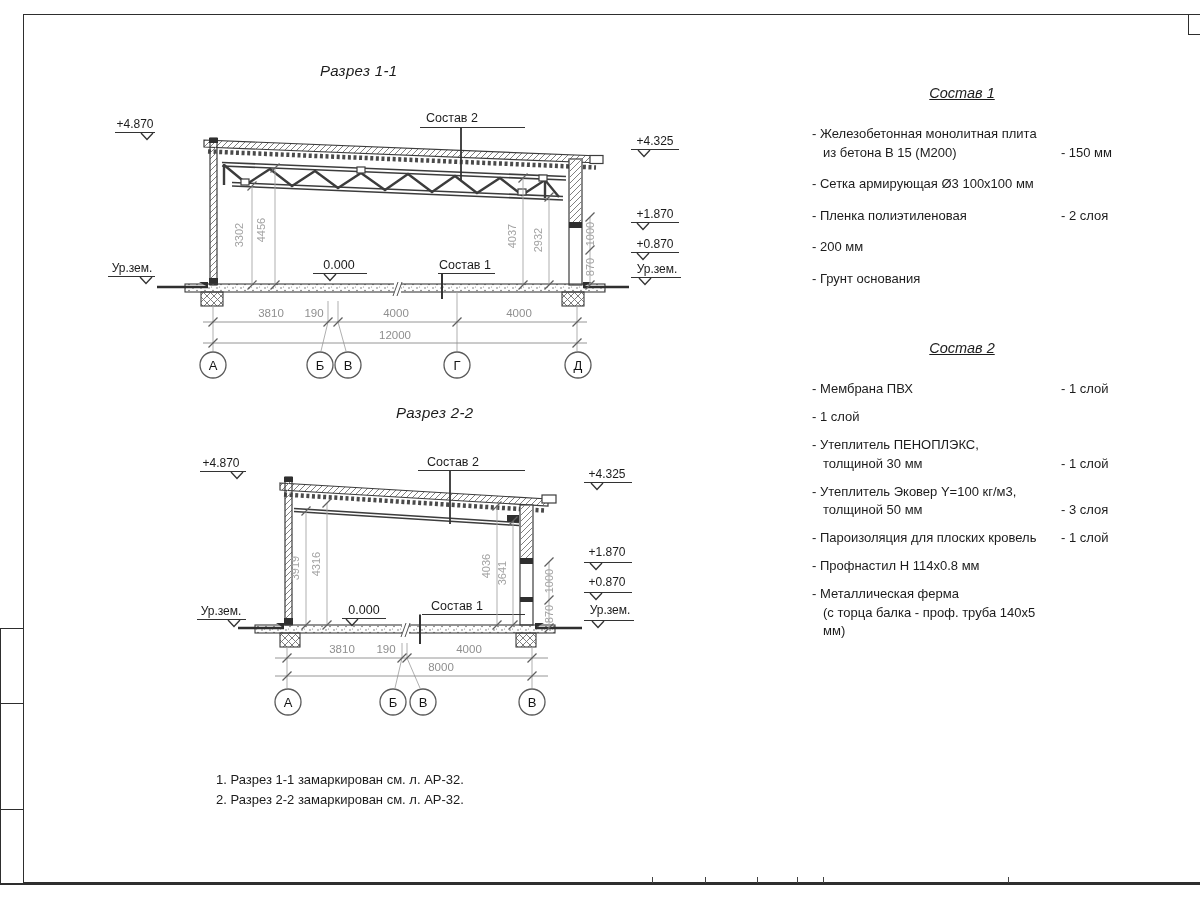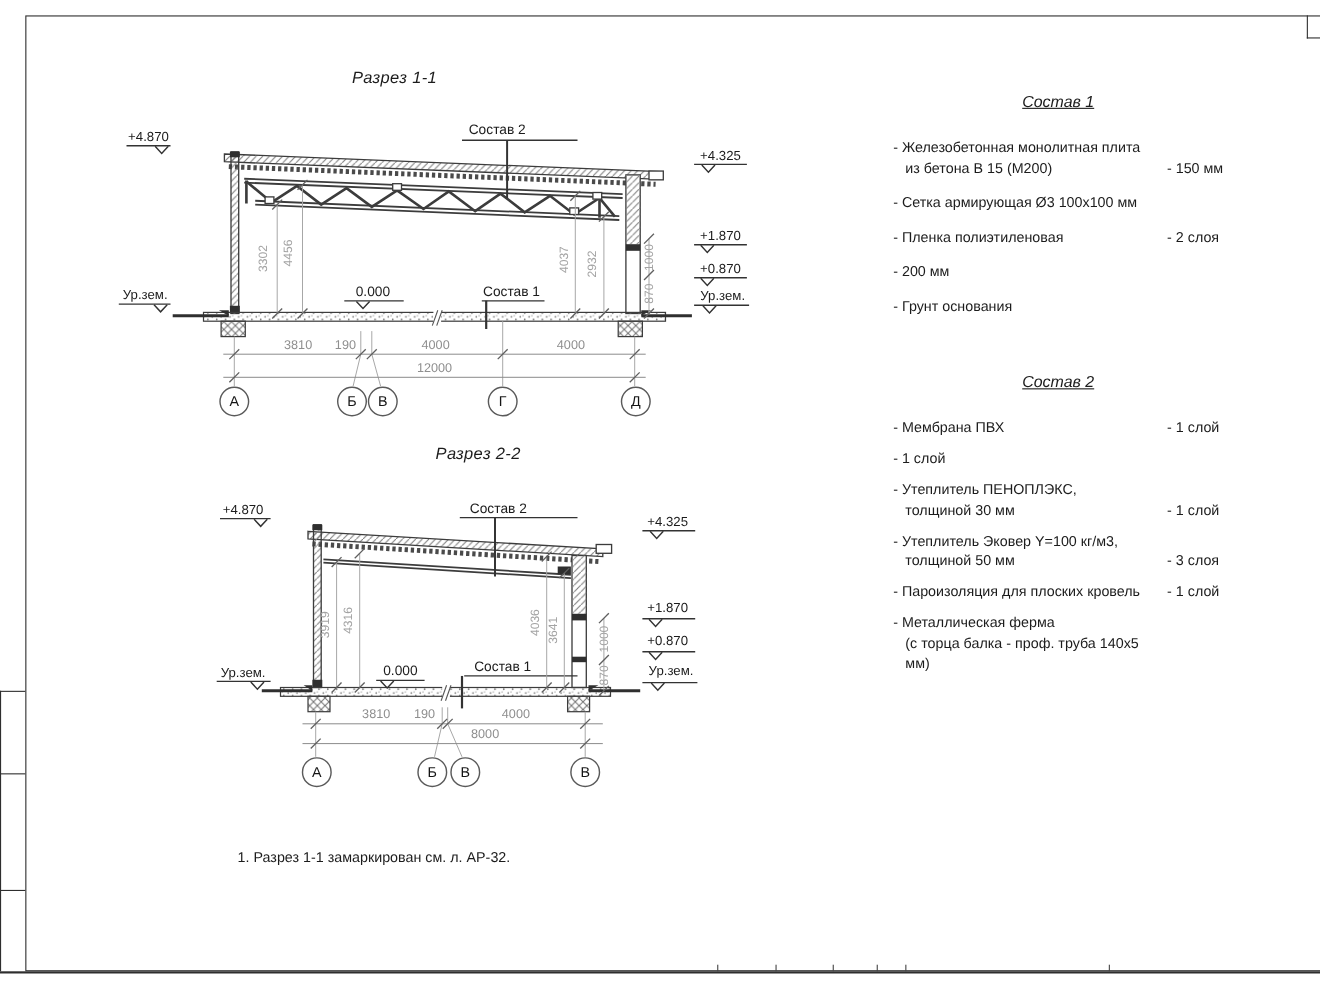--- a/index.html
+++ b/index.html
@@ -413,21 +413,26 @@
   <div class="ci">
     <div class="nm">- Утеплитель Эковер Y=100 кг/м3,
 толщиной 50 мм</div>
     <div class="vl">- 3 слоя</div>
   </div>
   <div class="ci">
     <div class="nm">- Пароизоляция для плоских кровель</div>
     <div class="vl">- 1 слой</div>
   </div>
   <div class="ci">
+    <div class="nm">- Профнастил Н 114x0.8 мм</div>
+    <div class="vl"></div>
+  </div>
+  <div class="ci">
     <div class="nm">- Металлическая ферма
 (с торца балка - проф. труба 140x5 мм)</div>
     <div class="vl"></div>
   </div>
 </div>
 
 <div class="abs notes" style="left:216px;top:770px">
   <div>1. Разрез 1-1 замаркирован см. л. АР-32.</div>
+  <div>2. Разрез 2-2 замаркирован см. л. АР-32.</div>
 </div>
 
 </body></html>

